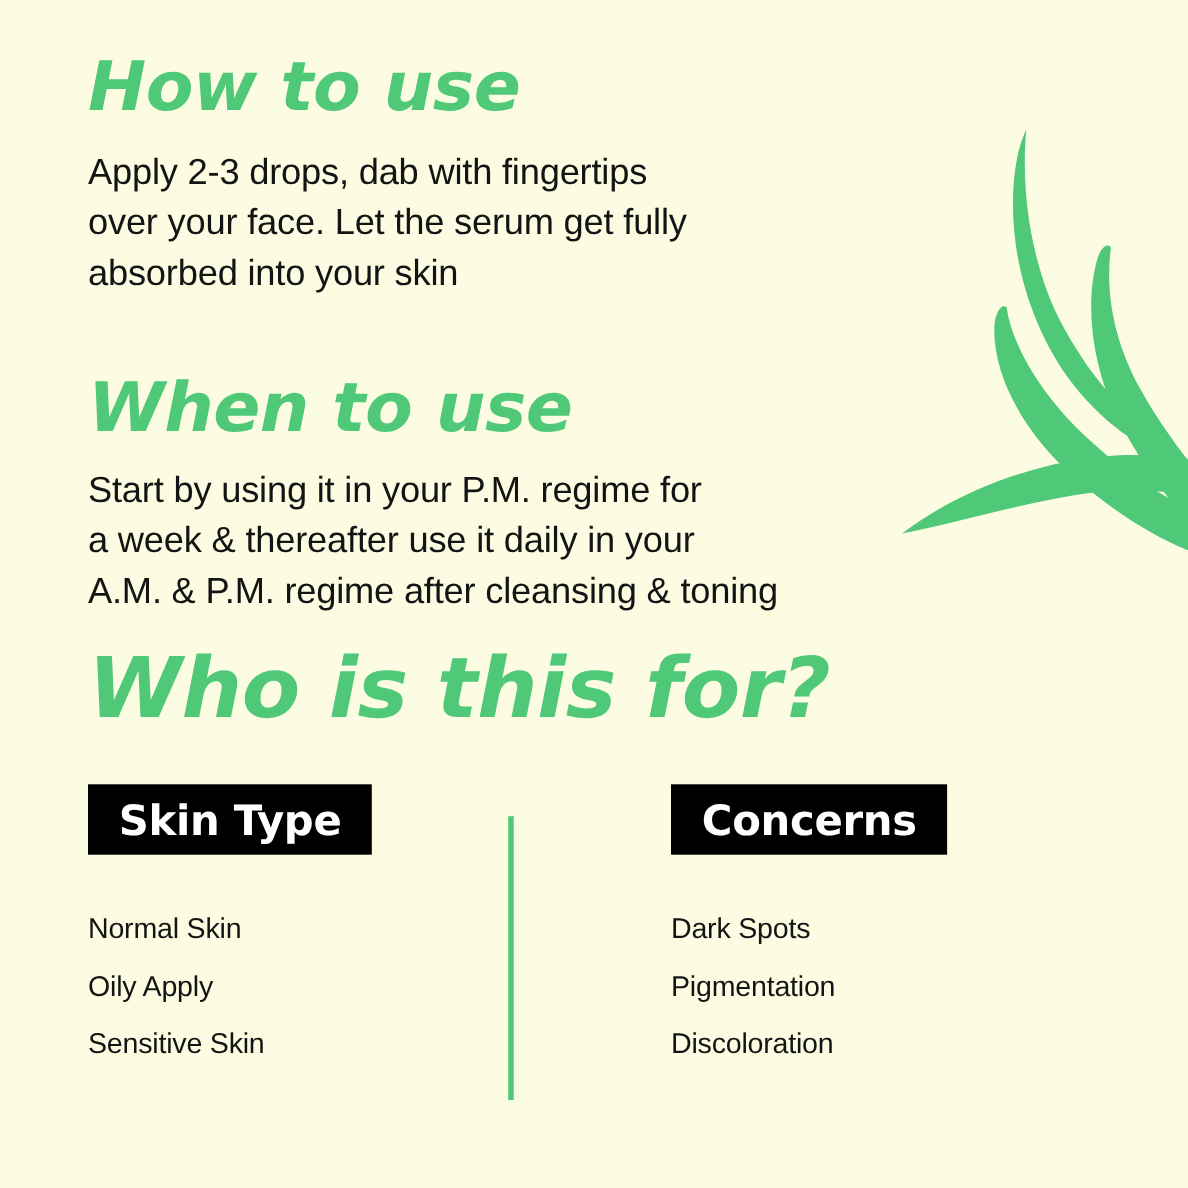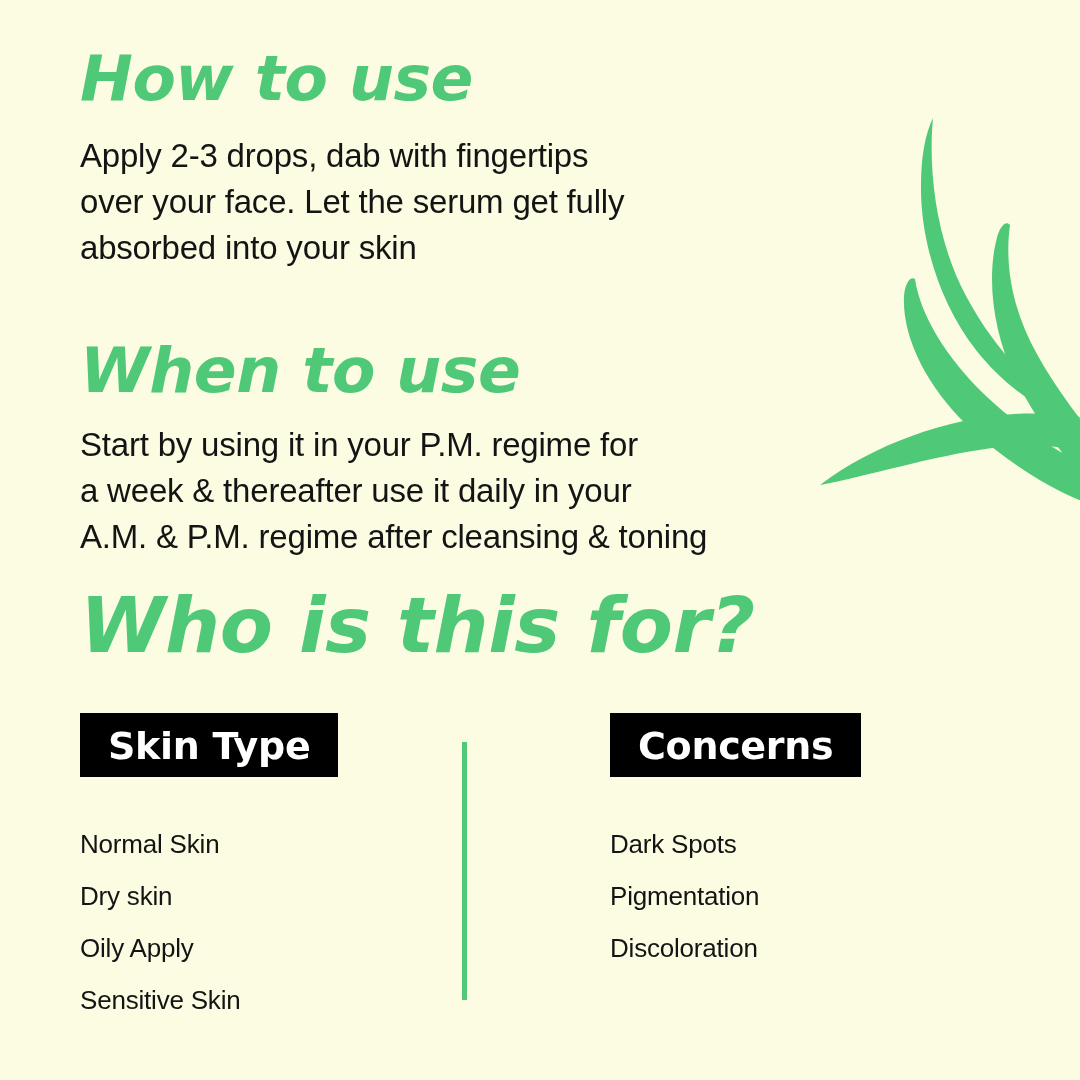--- a/index.html
+++ b/index.html
@@ -182,21 +182,20 @@
   </p>
 
   <h1 class="heading" id="heading-who-is-this-for">Who is this for?</h1>
 
   <div id="audience-section">
 
     <div class="audience-column" id="column-skin-type">
       <div class="column-badge">Skin Type</div>
       <ul class="column-list">
         <li>Normal Skin</li>
-        <li>Dry skin</li>
         <li>Oily Apply</li>
         <li>Sensitive Skin</li>
       </ul>
     </div>
 
     <div class="audience-column" id="column-concerns">
       <div class="column-badge">Concerns</div>
       <ul class="column-list">
         <li>Dark Spots</li>
         <li>Pigmentation</li>

